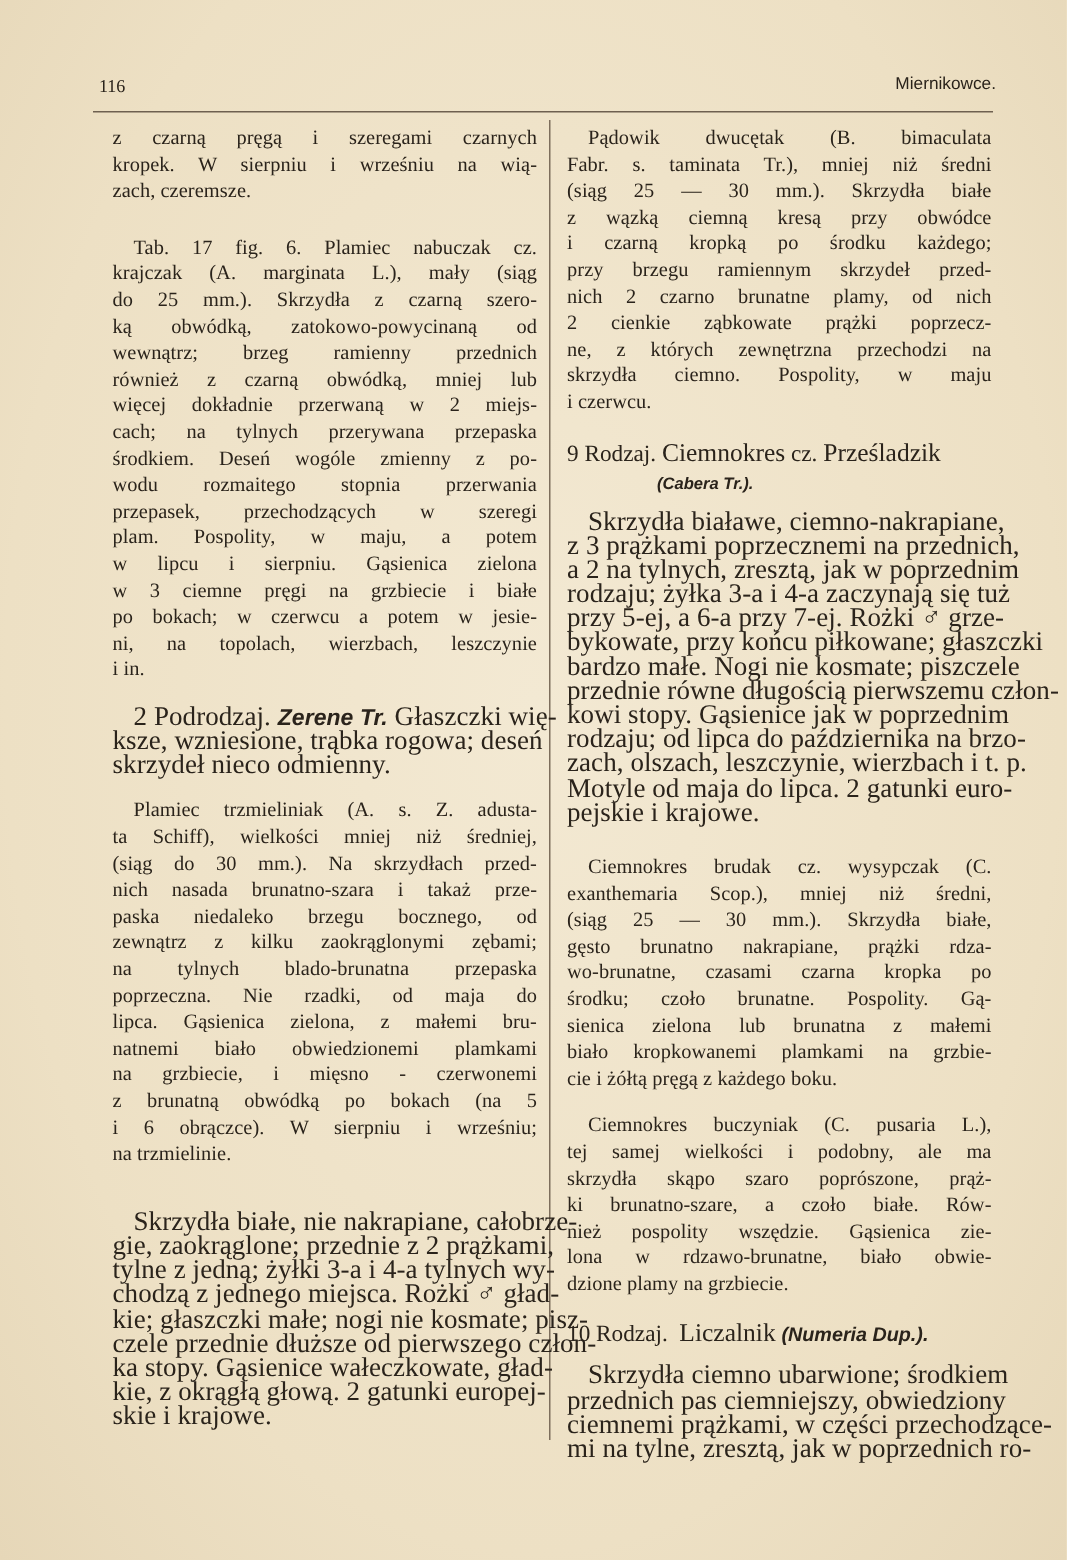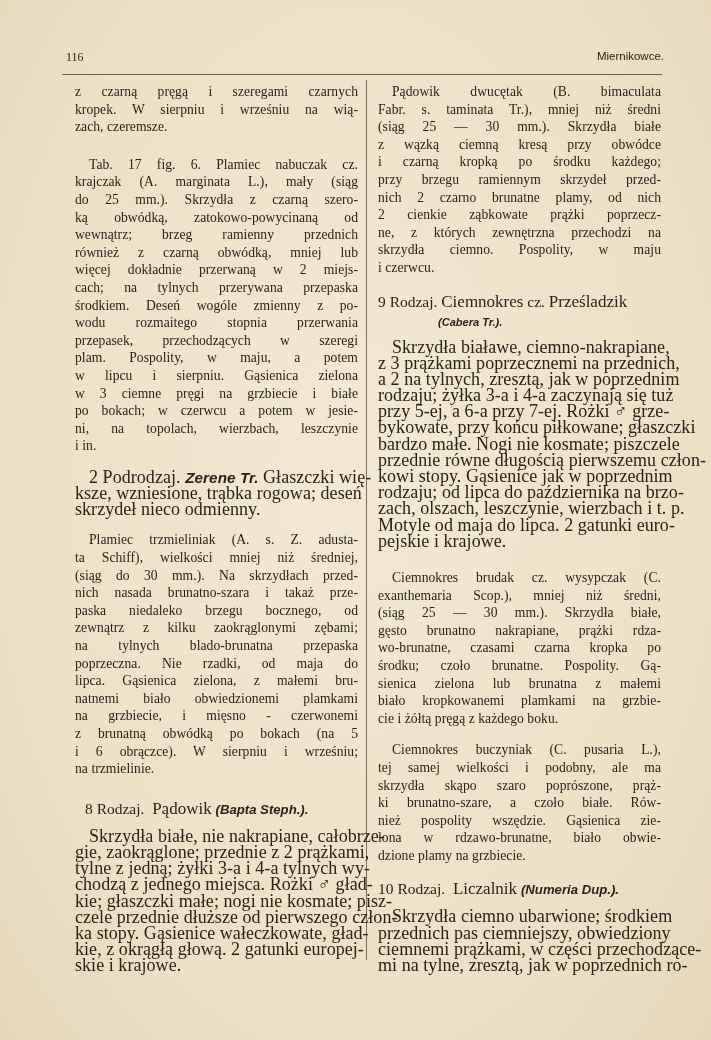--- a/index.html
+++ b/index.html
@@ -111,27 +111,20 @@
       <span class="ln">lipca. Gąsienica zielona, z małemi bru-</span>
       <span class="ln">natnemi biało obwiedzionemi plamkami</span>
       <span class="ln">na grzbiecie, i mięsno - czerwonemi</span>
       <span class="ln">z brunatną obwódką po bokach (na 5</span>
       <span class="ln">i 6 obrączce). W sierpniu i wrześniu;</span>
       <span class="ln last">na trzmielinie.</span>
     </div>
 
     <div class="gap-l"></div>
 
-    <div>
-      <span class="heading" style="padding-left:10px;">
-        <span>8 Rodzaj.</span>&nbsp;
-        <span class="b">Pądowik</span>
-        <span class="bi">(Bapta Steph.).</span>
-      </span>
-    </div>
 
     <div class="gap-s"></div>
 
     <div>
       <span class="ln small indent">Skrzydła białe, nie nakrapiane, całobrze-</span>
       <span class="ln small">gie, zaokrąglone; przednie z 2 prążkami,</span>
       <span class="ln small">tylne z jedną; żyłki 3-a i 4-a tylnych wy-</span>
       <span class="ln small">chodzą z jednego miejsca. Rożki ♂ gład-</span>
       <span class="ln small">kie; głaszczki małe; nogi nie kosmate; pisz-</span>
       <span class="ln small">czele przednie dłuższe od pierwszego człon-</span>

